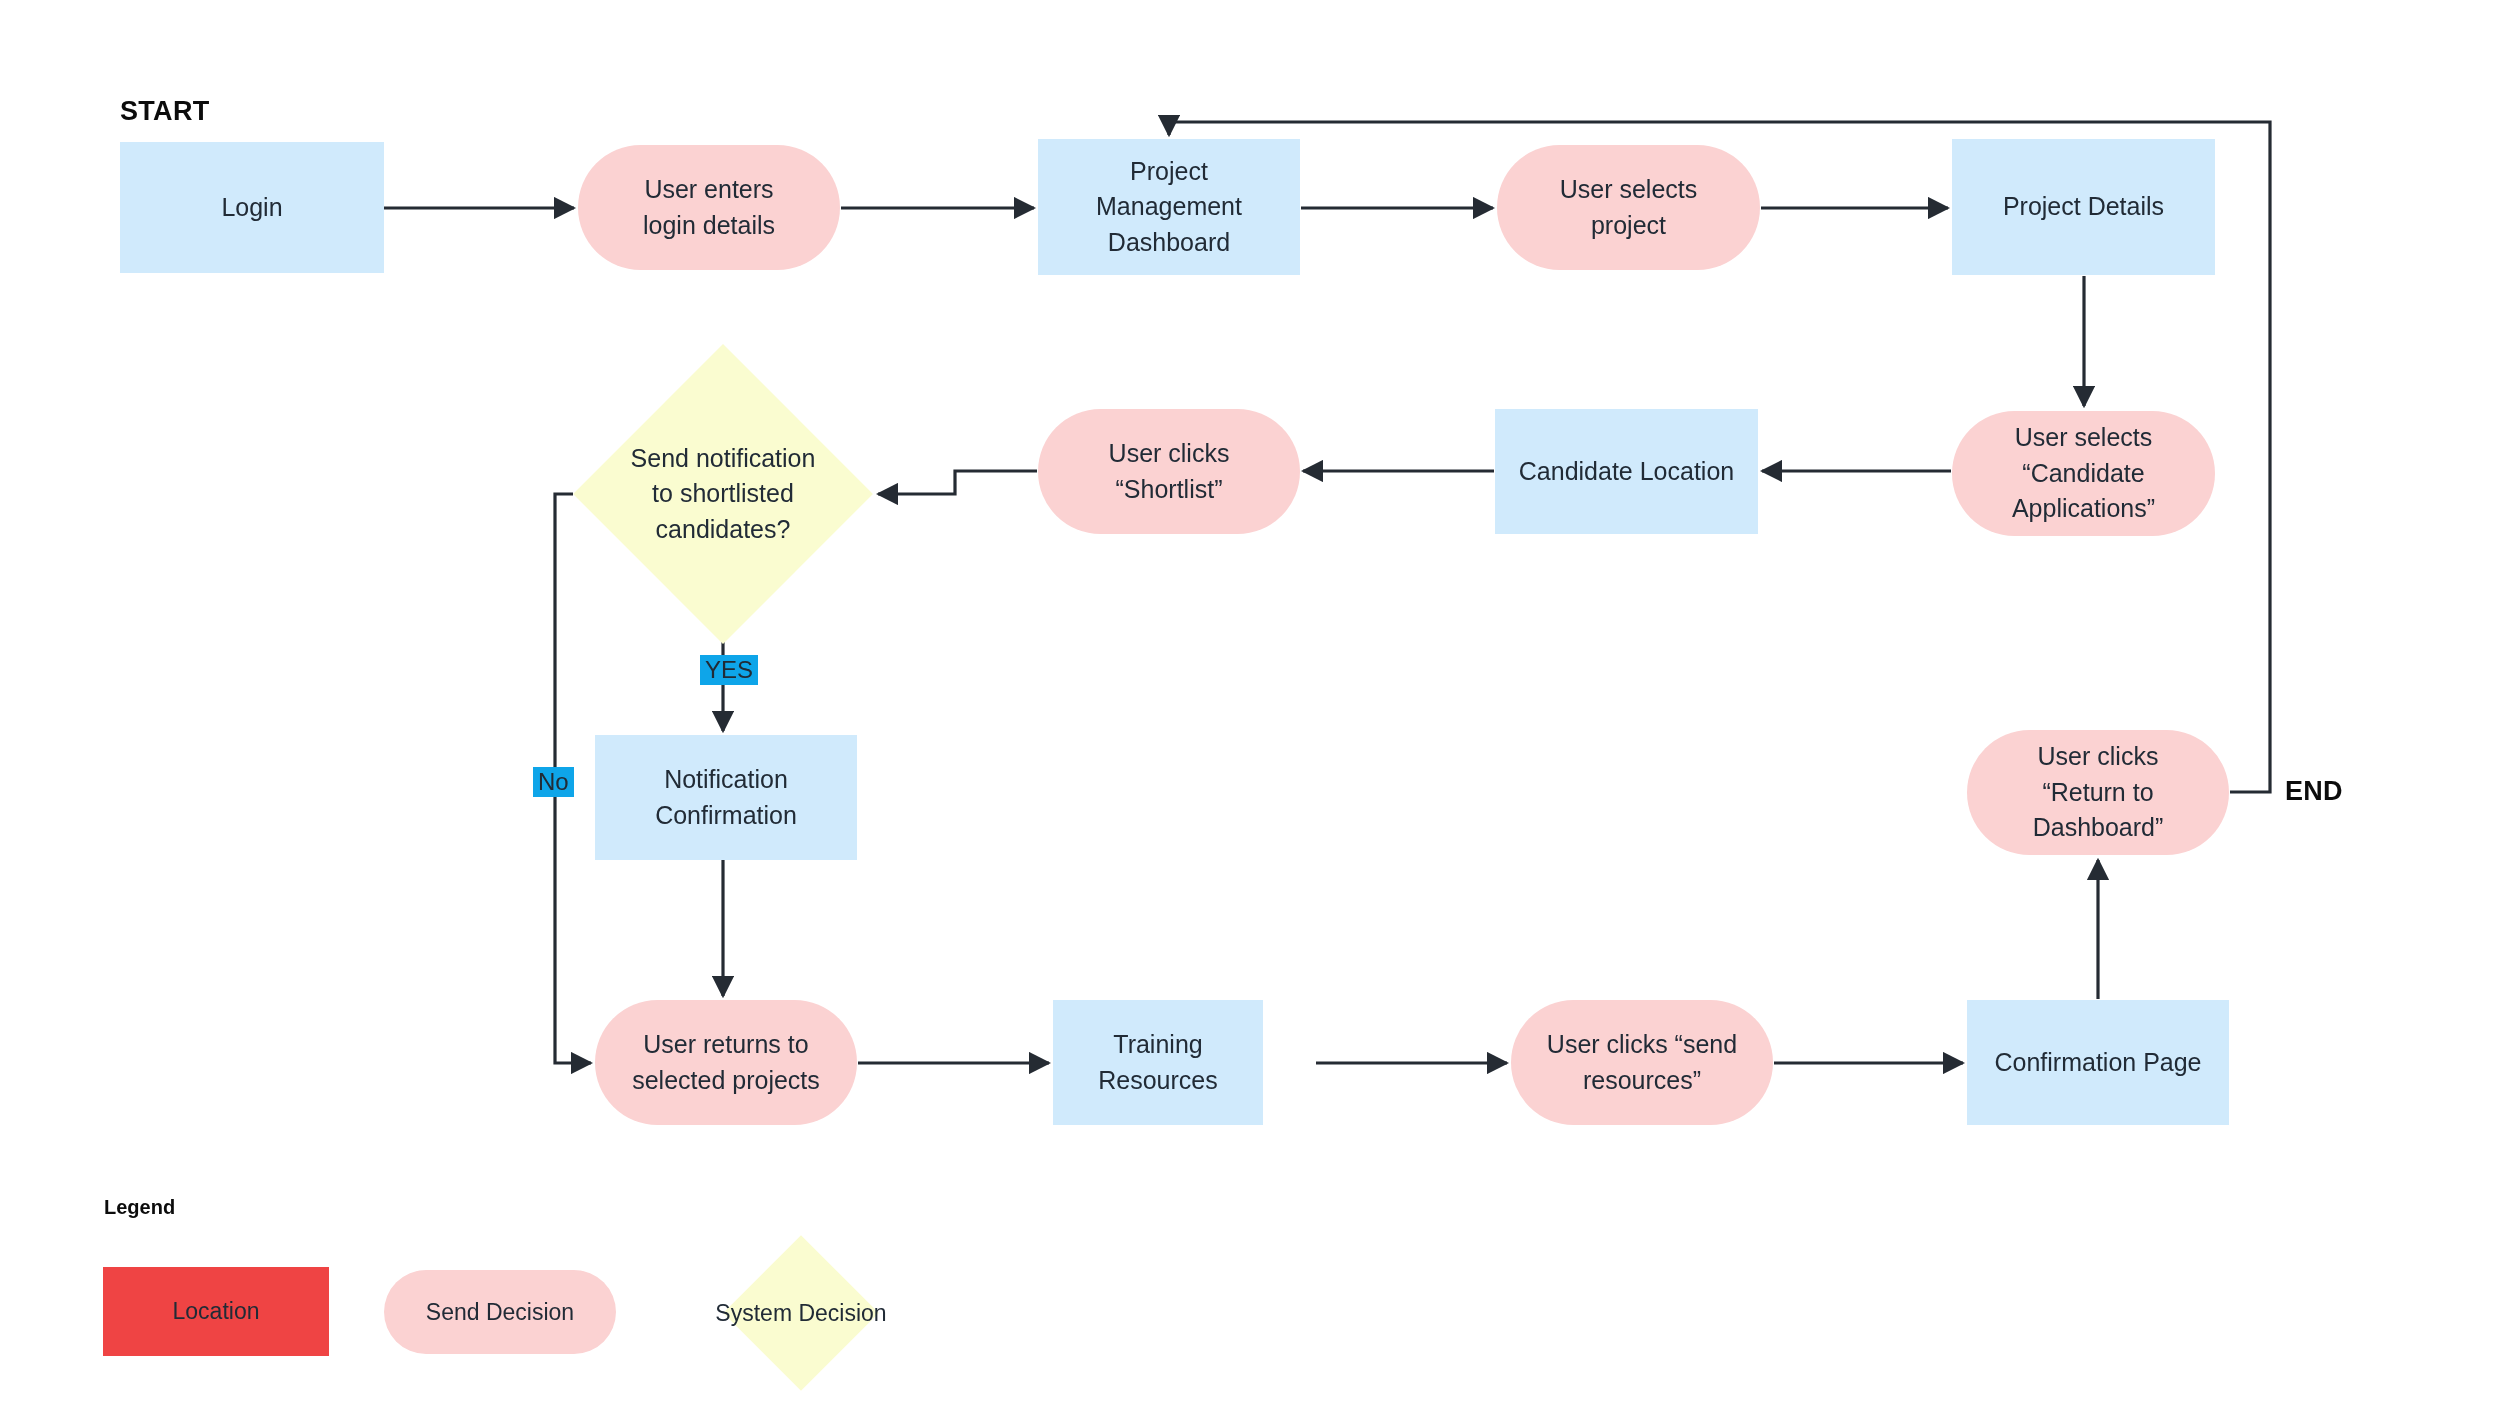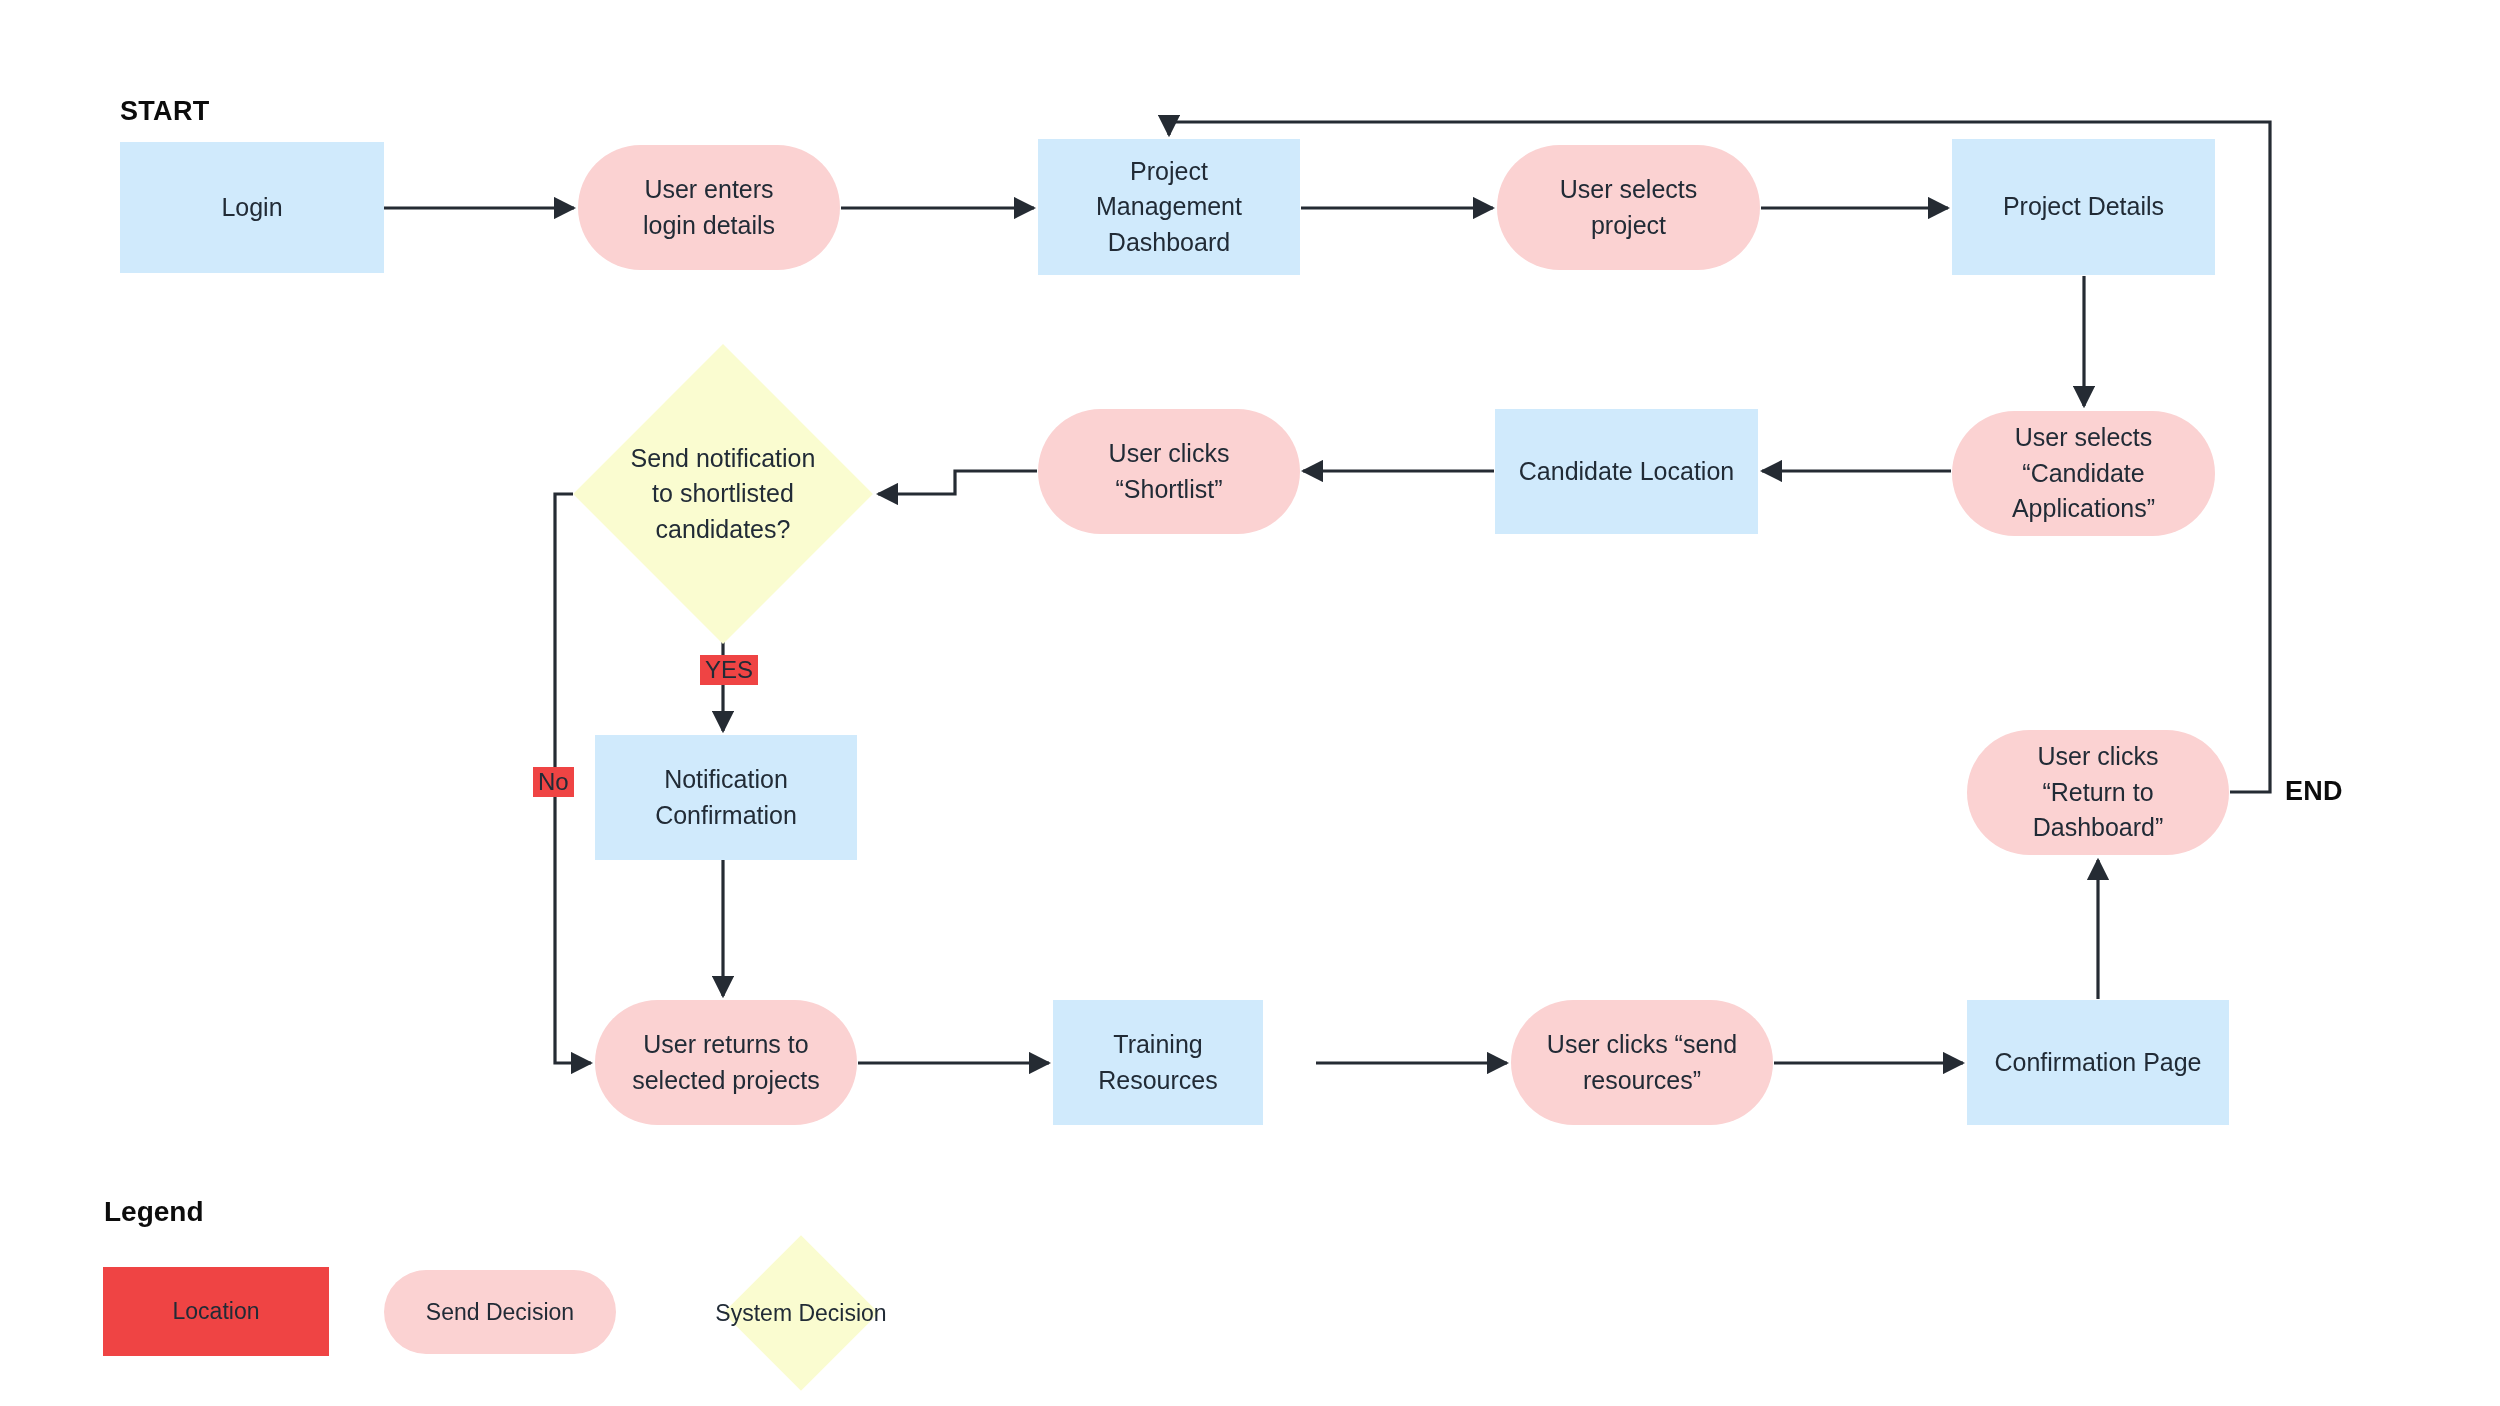--- a/index.html
+++ b/index.html
@@ -79,30 +79,30 @@
     font-size: 27px;
     font-weight: bold;
     color: #0c0c0c;
     letter-spacing: 0.3px;
     z-index: 4;
   }
   .edge-label {
     position: absolute;
     font-size: 24px;
     color: #212b36;
-    background: #ef4444;
+    background: #0ea5e9;
     padding: 1px 5px;
     z-index: 4;
     white-space: nowrap;
   }
   .legend-title {
     position: absolute;
     left: 104px;
     top: 1196px;
-    font-size: 28px;
+    font-size: 20px;
     font-weight: bold;
     color: #0c0c0c;
     z-index: 4;
   }
   .legend-item {
     position: absolute;
     box-sizing: border-box;
     display: flex;
     align-items: center;
     justify-content: center;

